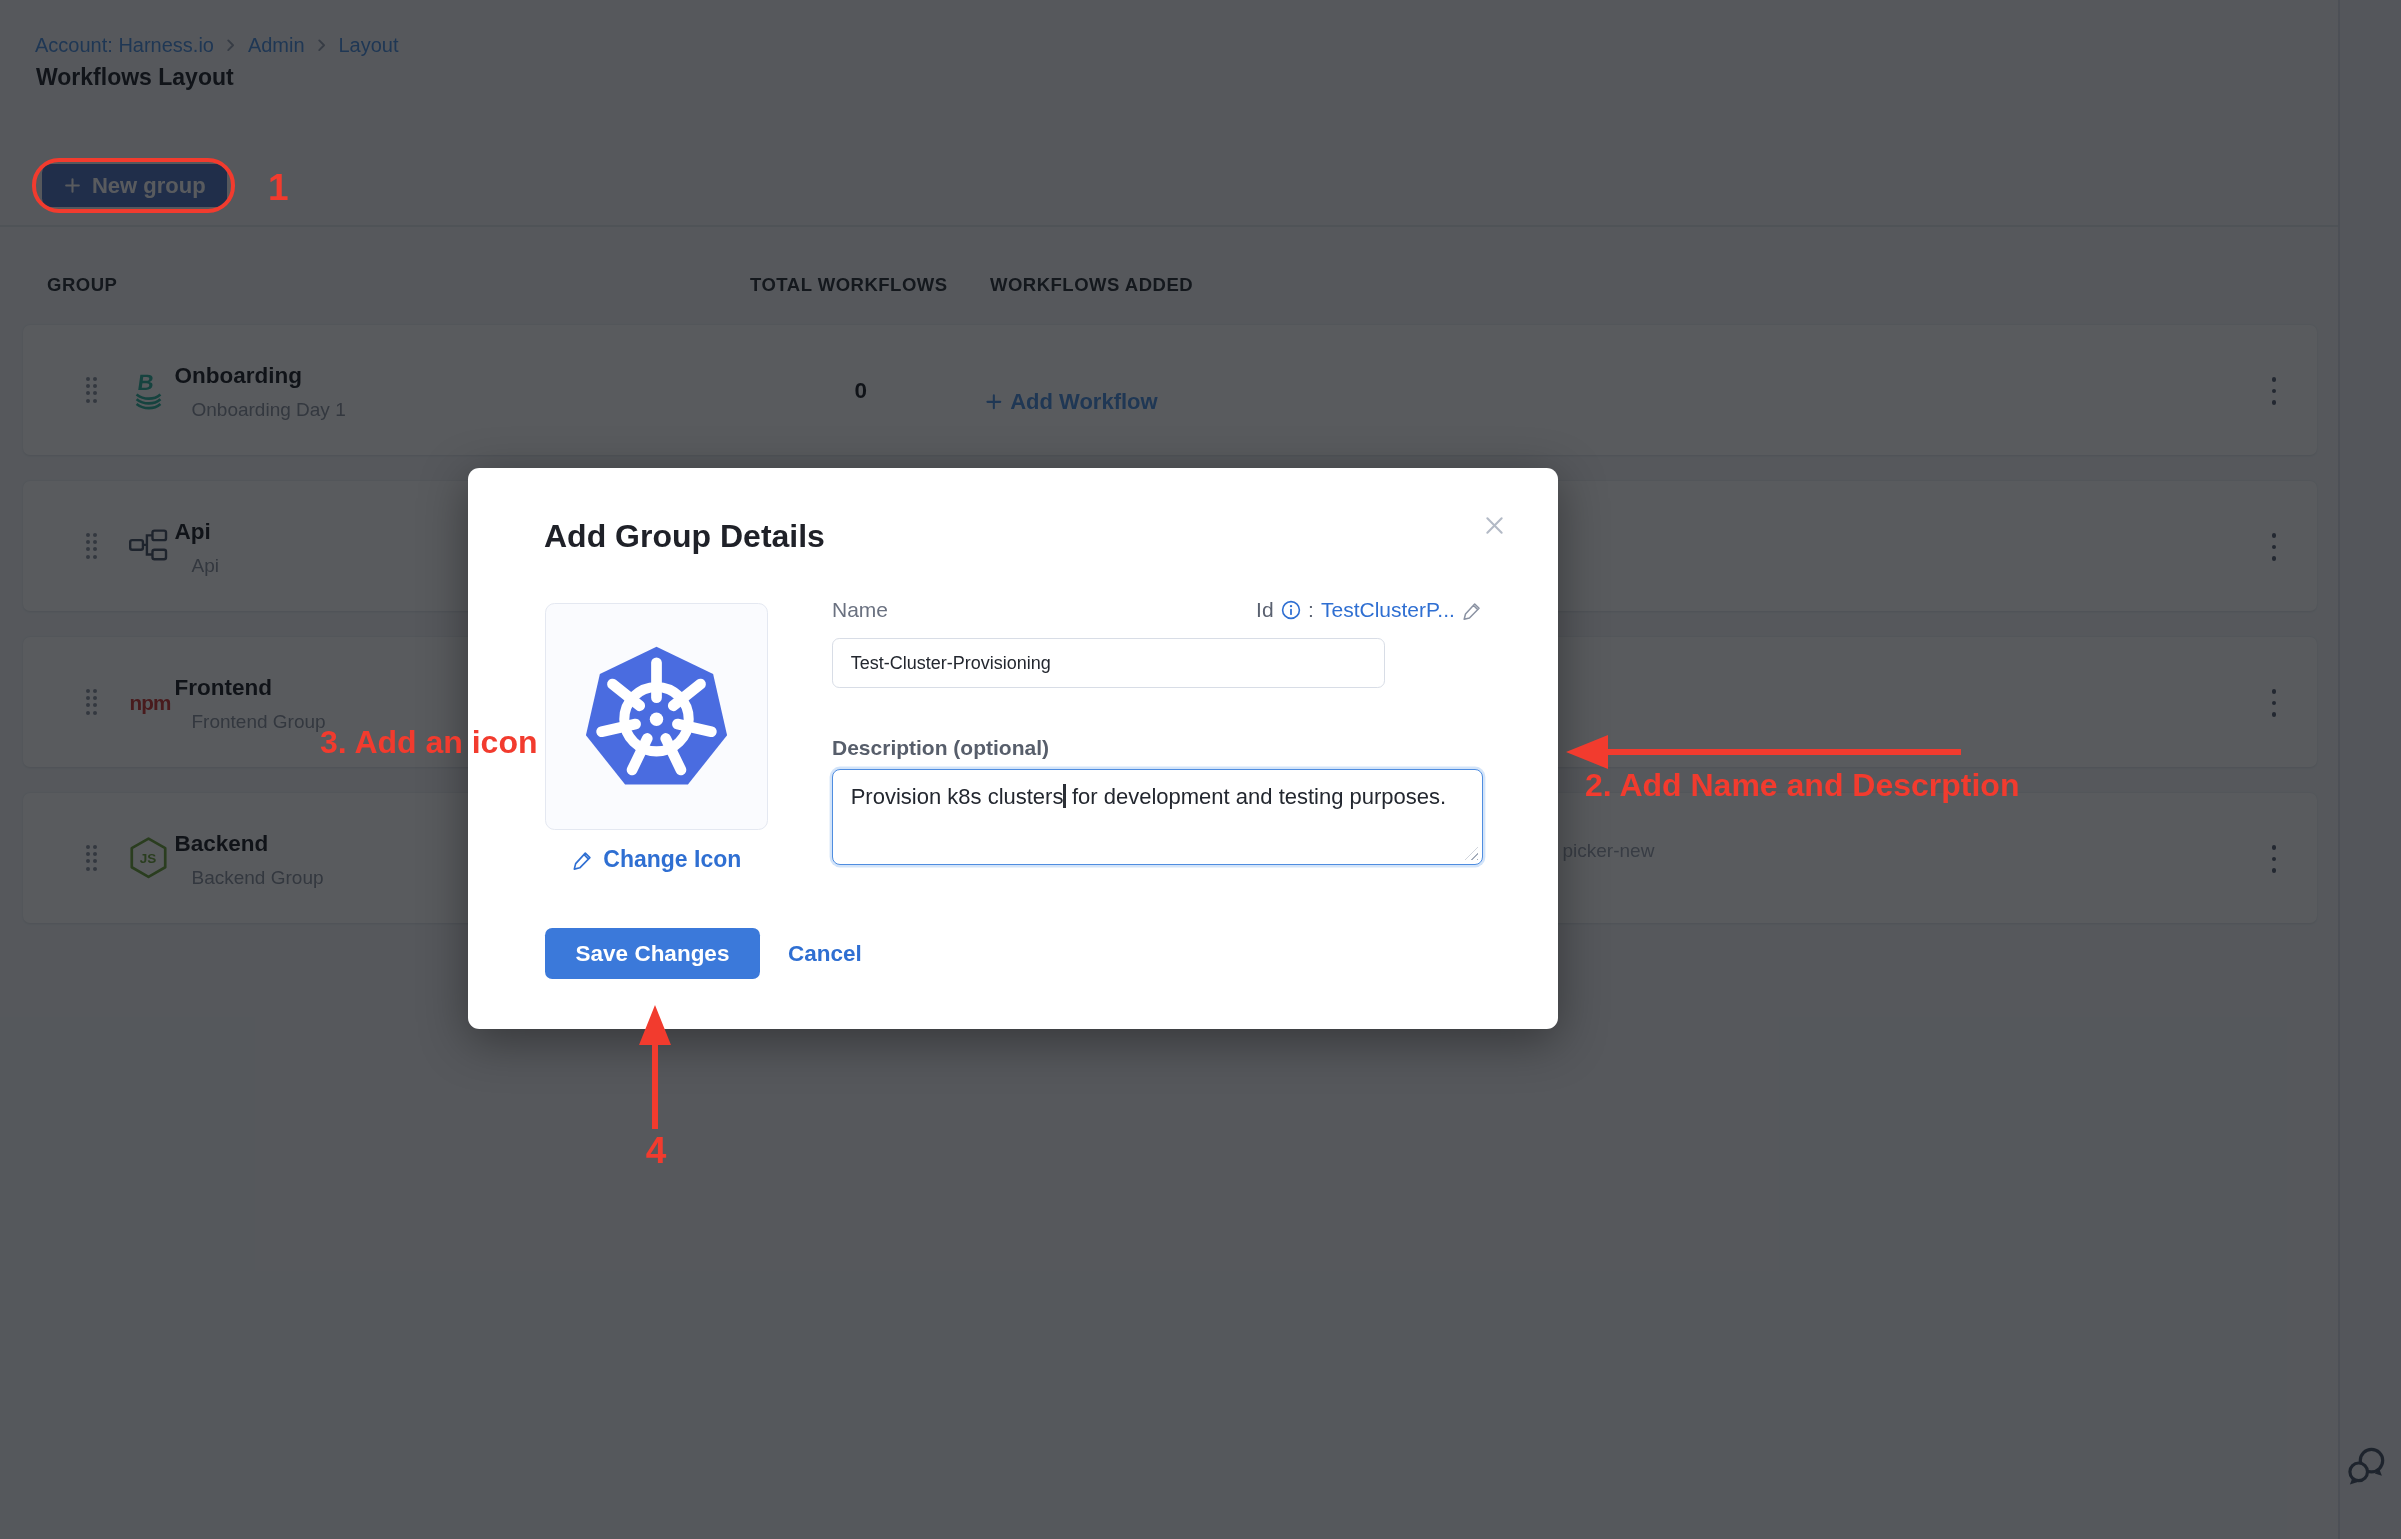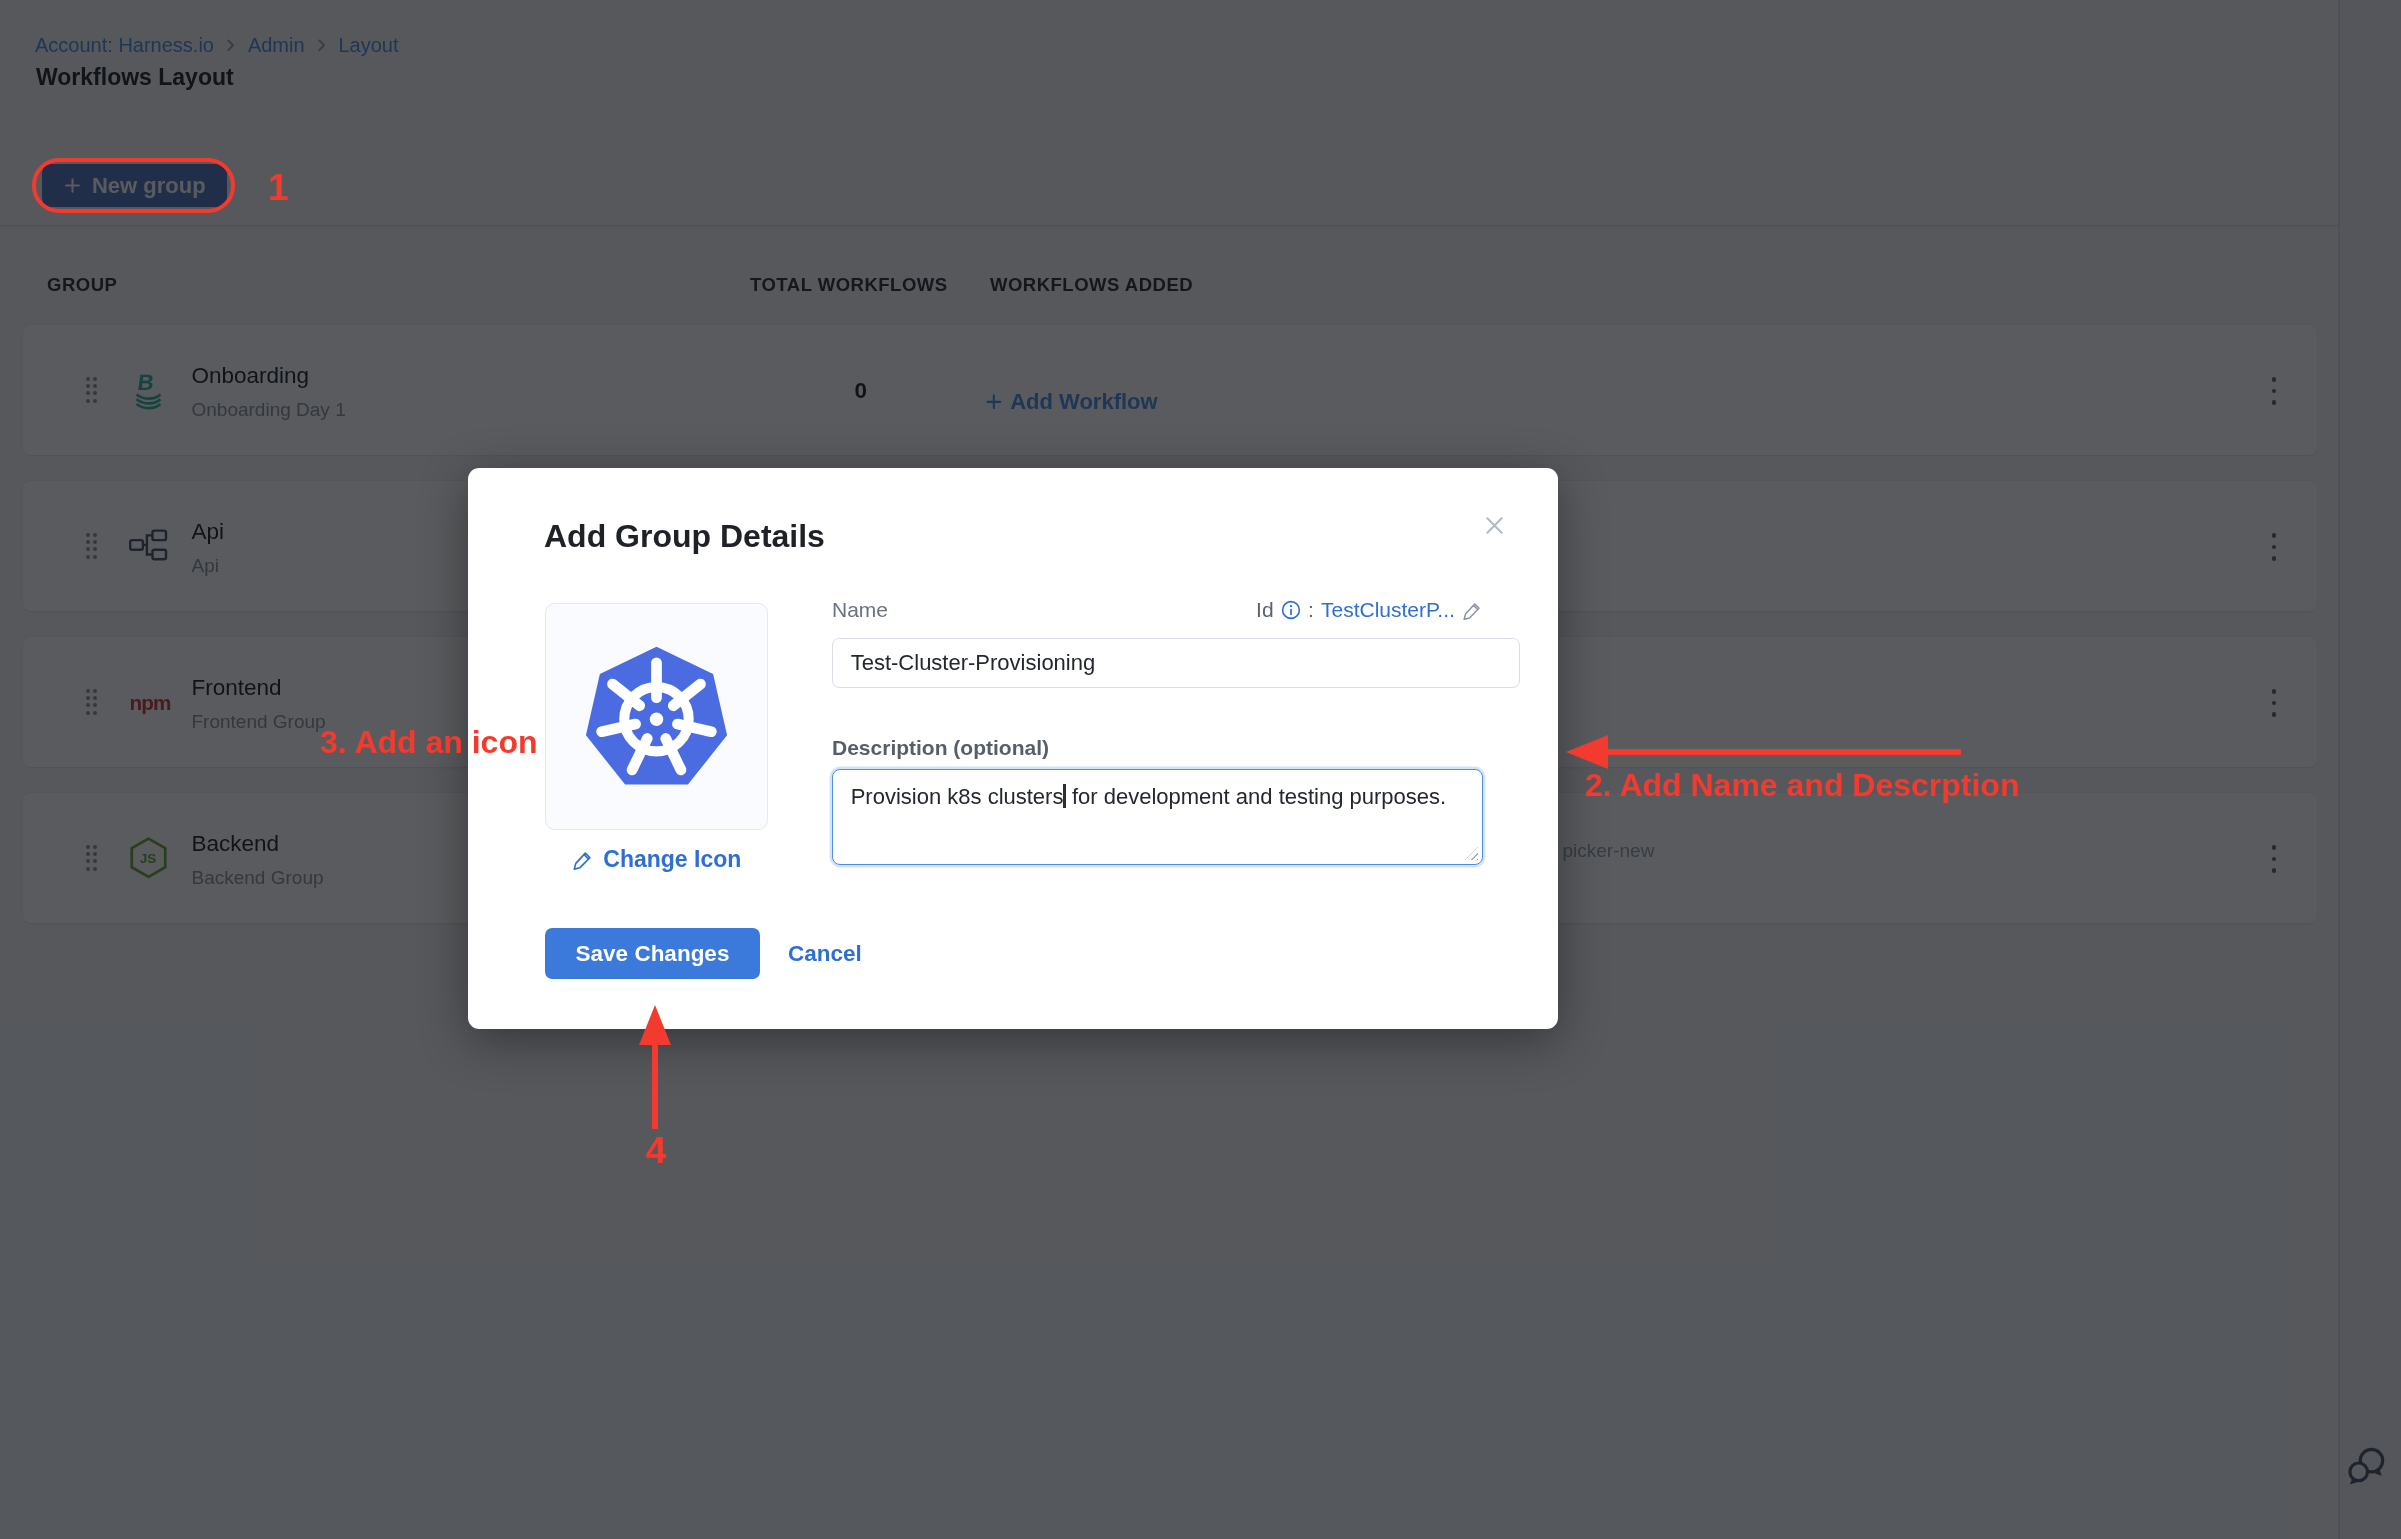--- a/index.html
+++ b/index.html
@@ -21,21 +21,21 @@
     display:flex;align-items:center;justify-content:center;gap:9.6px;color:#ffffff;font-size:22px;font-weight:600;cursor:pointer;}
   .hdr-divider{position:absolute;left:0;top:225px;width:2401px;height:1.6px;background:#e1e5ea;}
   .col-hdr{position:absolute;top:274px;font-size:18.5px;font-weight:700;letter-spacing:0.5px;color:#2a2f37;}
   .col-hdr.c1{left:47px;} .col-hdr.c2{left:750px;} .col-hdr.c3{left:990px;}
 
   .rowcard{position:absolute;left:22.5px;width:2294px;height:130px;background:#ffffff;border-radius:7.2px;box-shadow:0 0.8px 2.4px rgba(20,30,50,.10);}
   .r1{top:325px;} .r2{top:481px;} .r3{top:637px;} .r4{top:793px;}
   .drag{position:absolute;left:63px;top:52px;width:13px;height:27px;display:grid;grid-template-columns:4px 4px;grid-auto-rows:4px;column-gap:3.2px;row-gap:3.2px;cursor:grab;}
   .drag i{background:#8a93a0;border-radius:50%;}
   .ricon{position:absolute;left:103px;top:43px;width:45px;height:45px;display:flex;align-items:center;justify-content:center;}
-  .rtitle{position:absolute;left:169px;top:38px;font-size:22.5px;font-weight:400;color:#1d2127;}
+  .rtitle{position:absolute;left:152px;top:38px;font-size:22.5px;font-weight:700;color:#1d2127;}
   .rsub{position:absolute;left:169px;top:74px;font-size:19px;color:#8a919e;}
   .rtotal{position:absolute;left:832px;top:53px;width:27px;text-align:left;font-size:22.5px;font-weight:700;color:#1d2127;}
   .addwf{position:absolute;left:962px;top:53px;display:flex;align-items:center;gap:8px;font-size:22px;font-weight:600;color:var(--link);cursor:pointer;margin-top:11px;}
   .kebab{position:absolute;left:2241px;top:46px;width:21px;height:40px;display:flex;flex-direction:column;align-items:center;justify-content:center;gap:6.4px;cursor:pointer;}
   .kebab i{width:4.8px;height:4.8px;border-radius:50%;background:#586274;}
   .chip-partial{position:absolute;left:1540px;top:47px;font-size:19px;color:#98a0ae;}
 
   .v-divider{position:absolute;left:2338px;top:0;width:1.6px;height:1540px;background:#dadee5;}
   .right-strip{position:absolute;left:2340px;top:0;width:62px;height:1540px;background:#eef0f4;}
   .chat-fab{position:absolute;left:2345px;top:1443px;width:45px;height:48px;cursor:pointer;}
@@ -51,22 +51,22 @@
   .iconbox{position:absolute;left:77px;top:135px;width:223px;height:227px;background:#fafbfe;border:1.6px solid #e4e8f1;border-radius:9.6px;
     display:flex;align-items:center;justify-content:center;cursor:pointer;}
   .changeicon{position:absolute;left:77px;top:378px;width:223px;display:flex;align-items:center;justify-content:center;gap:9.6px;
     color:var(--mlink);font-size:23px;font-weight:600;cursor:pointer;}
   .labelrow{position:absolute;left:364px;top:130px;width:651px;display:flex;align-items:center;justify-content:space-between;}
   .f-label{font-size:21px;color:#6a7180;}
   .idgroup{display:flex;align-items:center;gap:7.2px;font-size:21px;}
   .id-word{color:#5a6170;}
   .id-colon{color:#5a6170;}
   .id-value{color:var(--mlink);cursor:pointer;}
-  .name-input{position:absolute;left:364px;top:170px;width:688px;height:50px;border:1.6px solid #d8dde6;border-radius:7.2px;
-    padding:0 17.7px;font-size:22px;color:#23272f;font-family:"Liberation Sans","DejaVu Sans",sans-serif;background:#fff;outline:none;}
+  .name-input{position:absolute;left:364px;top:170px;width:553px;height:50px;border:1.6px solid #d8dde6;border-radius:7.2px;
+    padding:0 17.7px;font-size:18px;color:#23272f;font-family:"Liberation Sans","DejaVu Sans",sans-serif;background:#fff;outline:none;}
   .desc-label{position:absolute;left:364px;top:268px;font-size:21px;font-weight:700;color:#575e6b;}
   .desc-area{position:absolute;left:364px;top:301px;width:651px;height:96px;border:1.6px solid #4f8de0;border-radius:8px;
     box-shadow:0 0 0 2.4px rgba(110,165,235,.30);padding:11.3px 17.7px;font-size:22px;line-height:32px;color:#23272f;cursor:text;background:#fff;}
   .cursorbar{display:inline-block;width:2.4px;height:24px;background:#2b2f36;vertical-align:-4px;}
   .resize-grip{position:absolute;right:4px;bottom:4px;width:13px;height:13px;
     background:repeating-linear-gradient(135deg,transparent 0 3.2px,#a5adbb 3.2px 4.8px);
     clip-path:polygon(100% 0,100% 100%,0 100%);}
   .save-btn{position:absolute;left:77px;top:460px;width:215px;height:51px;background:var(--primary);border:none;border-radius:7.2px;
     color:#fff;font-size:22.5px;font-weight:700;cursor:pointer;font-family:"Liberation Sans","DejaVu Sans",sans-serif;}
   .cancel-btn{position:absolute;left:320px;top:460px;height:51px;display:flex;align-items:center;

